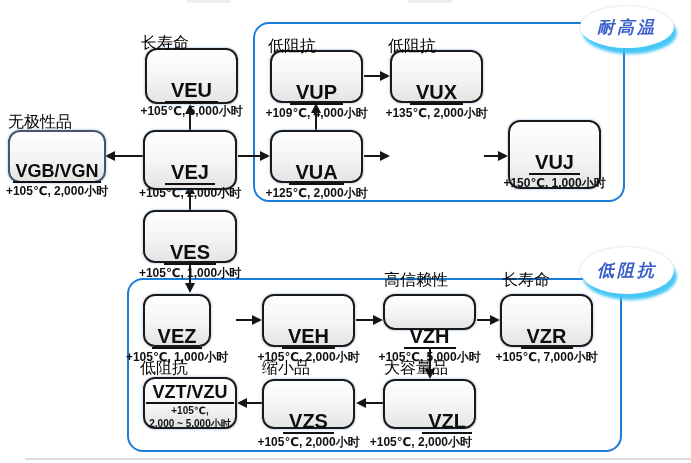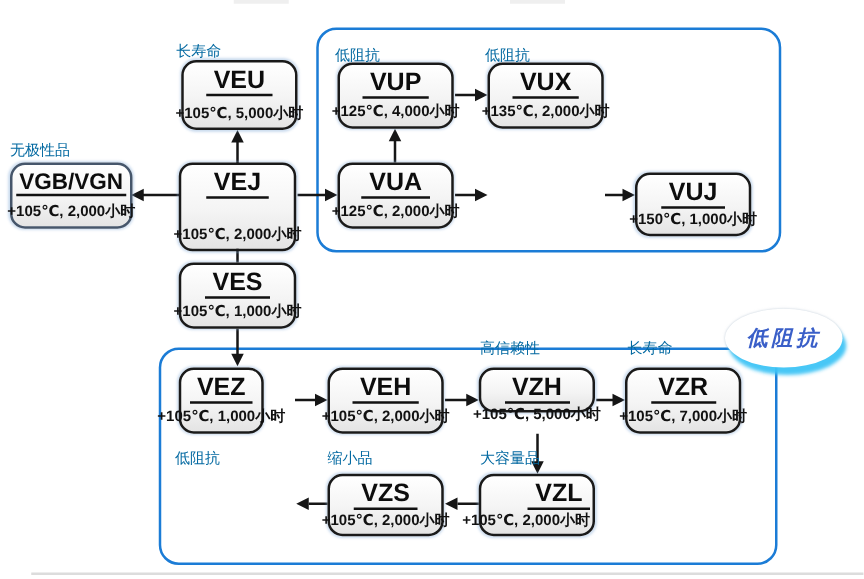--- a/index.html
+++ b/index.html
@@ -20,46 +20,46 @@
   .badge-top{left:580px;top:6px;width:94px;height:42px;}
   .badge-bottom{left:580px;top:247px;width:94px;height:47px;}
 
   
   .node{position:absolute;border:2px solid #1a1a1a;border-radius:12px;z-index:4;
         background:linear-gradient(180deg,#ffffff 0%,#f4f4f4 55%,#e4e4e4 100%);
         display:flex;flex-direction:column;align-items:center;justify-content:space-between;
         padding:4px 2px 3px;box-sizing:border-box;
         box-shadow:0 0 2px 1px rgba(130,170,215,.40);}
   .node .t{font-weight:bold;font-size:20px;line-height:1.05;color:#0d0d0d;
-           border-bottom:2px solid #111;padding:0 6px;white-space:nowrap;}
+           border-bottom:2px solid #111;padding:0 6px;white-space:nowrap;margin-top:26px;}
   .node .s{font-weight:bold;font-size:12px;color:#111;white-space:nowrap;}
   .n-vgb .t,.n-vzt .t{font-size:18px;padding:0 2px;}
   .n-vgb{border-color:#46566b;}
   .n-vzt .t{align-self:stretch;text-align:center;margin:0 -1px;}
   .n-vzt .s{font-size:10px;line-height:1.3;}
 
   .n-veu{left:145px;top:48px;width:93px;height:56px;}
   .n-vup{left:270px;top:50px;width:93px;height:53px;}
   .n-vux{left:390px;top:50px;width:93px;height:53px;}
   .n-vgb{left:8px;top:130px;width:98px;height:53px;}
-  .n-vej{left:143px;top:130px;width:94px;height:71px;border-radius:11px;}
+  .n-vej{left:143px;top:130px;width:94px;height:60px;}
   .n-vua{left:270px;top:130px;width:93px;height:53px;}
   .n-vuk{left:390px;top:130px;width:93px;height:53px;}
-  .n-vuj{left:508px;top:138px;width:93px;height:51px;}
+  .n-vuj{left:508px;top:120px;width:93px;height:69px;}
   .n-ves{left:143px;top:210px;width:94px;height:53px;}
   .n-vez{left:143px;top:294px;width:68px;height:53px;}
   .n-veh{left:262px;top:294px;width:93px;height:53px;}
   .n-vzh{left:383px;top:294px;width:93px;height:36px;}
   .n-vzr{left:500px;top:294px;width:93px;height:53px;}
   .n-vzt{left:143px;top:377px;width:94px;height:52px;}
   .n-vzs{left:262px;top:379px;width:93px;height:50px;}
   .n-vzl{left:383px;top:379px;width:93px;height:50px;align-items:flex-end;}
 
   
-  .tag{position:absolute;font-size:12px;color:#0369a1;z-index:5;white-space:nowrap;
+  .tag{position:absolute;font-size:16px;color:#000000;z-index:5;white-space:nowrap;
        font-family:"Liberation Serif","DejaVu Serif",serif;}
   .tag-veu{left:141px;top:33px;}
   .tag-vgb{left:8px;top:112px;}
   .tag-vup{left:268px;top:36px;}
   .tag-vux{left:388px;top:36px;}
   .tag-vzh{left:384px;top:270px;}
   .tag-vzr{left:502px;top:270px;}
   .tag-vzt{left:140px;top:358px;}
   .tag-vzs{left:262px;top:358px;}
   .tag-vzl{left:384px;top:358px;}
@@ -79,39 +79,40 @@
   .a3{left:25px;top:458px;width:666px;height:2px;background:#dcdcdc;}
 </style>
 </head>
 <body>
 
 <div id="canvas">
 
   <div class="group g-top"></div>
   <div class="group g-bottom"></div>
 
+  <div class="badge badge-top">耐高温</div>
   <div class="badge badge-bottom">低阻抗</div>
 
   <div class="tag tag-veu">长寿命</div>
   <div class="tag tag-vgb">无极性品</div>
   <div class="tag tag-vup">低阻抗</div>
   <div class="tag tag-vux">低阻抗</div>
   <div class="tag tag-vzh">高信赖性</div>
   <div class="tag tag-vzr">长寿命</div>
   <div class="tag tag-vzt">低阻抗</div>
   <div class="tag tag-vzs">缩小品</div>
   <div class="tag tag-vzl">大容量品</div>
 
   <div class="node n-veu">
     <span class="t">VEU</span>
     <span class="s">+105℃, 5,000小时</span>
   </div>
   <div class="node n-vup">
     <span class="t">VUP</span>
-    <span class="s">+125℃, 4,000小时</span>
+    <span class="s">+109℃, 4,000小时</span>
   </div>
   <div class="node n-vux">
     <span class="t">VUX</span>
     <span class="s">+135℃, 2,000小时</span>
   </div>
   <div class="node n-vgb">
     <span class="t">VGB/VGN</span>
     <span class="s">+105℃, 2,000小时</span>
   </div>
   <div class="node n-vej">
@@ -139,20 +140,25 @@
     <span class="s">+105℃, 2,000小时</span>
   </div>
   <div class="node n-vzh">
     <span class="t">VZH</span>
     <span class="s">+105℃, 5,000小时</span>
   </div>
   <div class="node n-vzr">
     <span class="t">VZR</span>
     <span class="s">+105℃, 7,000小时</span>
   </div>
+  <div class="node n-vzt">
+    <span class="t">VZT/VZU</span>
+    <span class="s">+105℃,</span>
+    <span class="s">2,000 ~ 5,000小时</span>
+  </div>
   <div class="node n-vzs">
     <span class="t">VZS</span>
     <span class="s">+105℃, 2,000小时</span>
   </div>
   <div class="node n-vzl">
     <span class="t">VZL</span>
     <span class="s">+105℃, 2,000小时</span>
   </div>
 
   <div>

